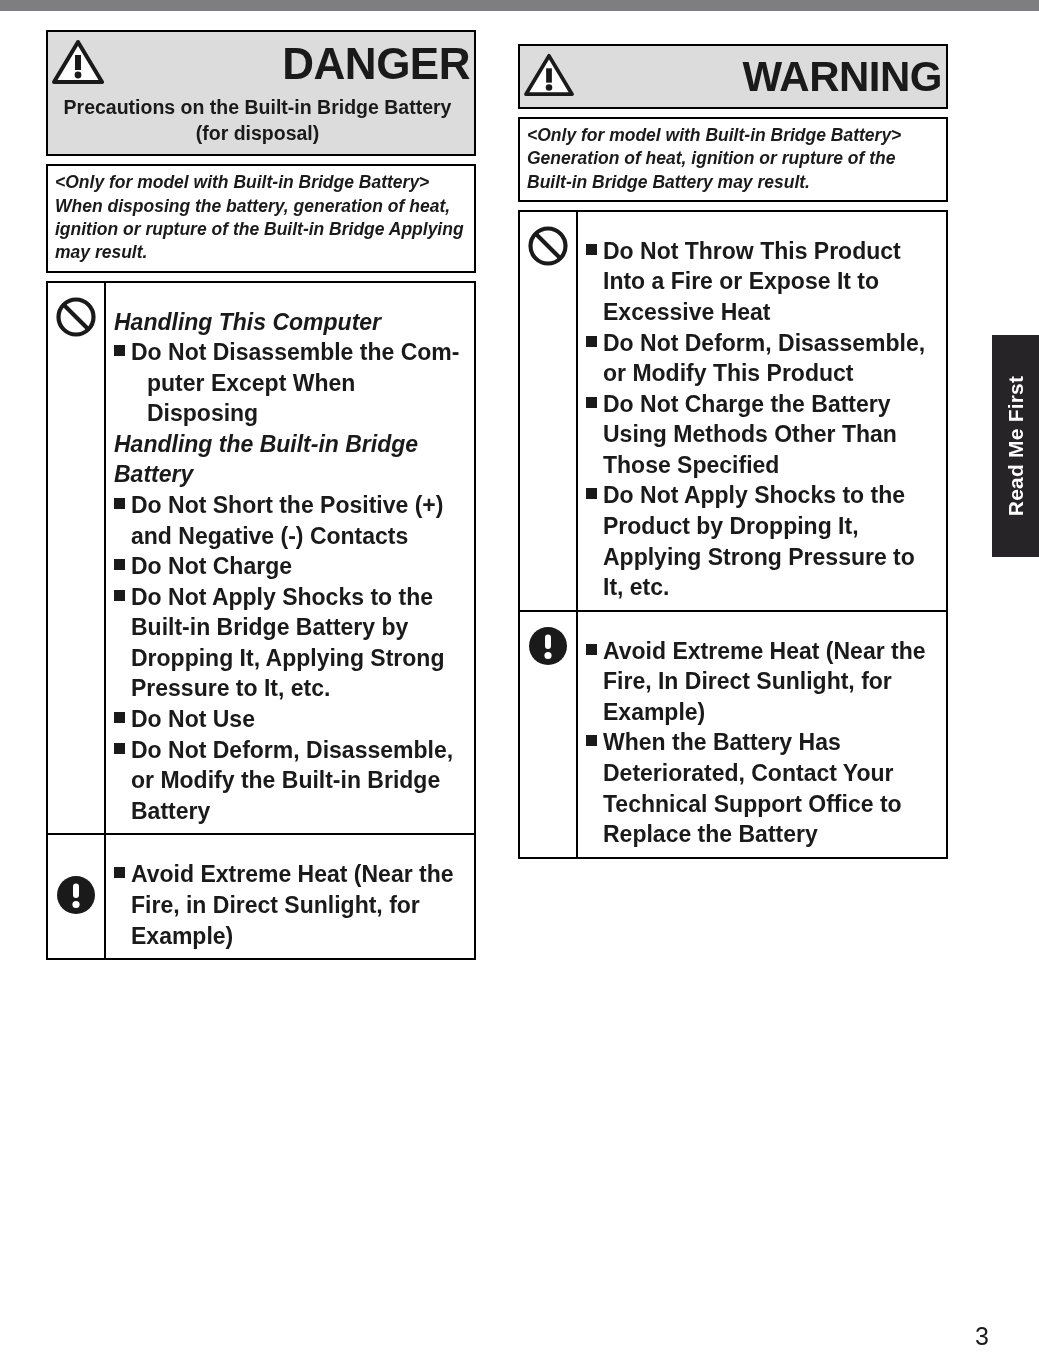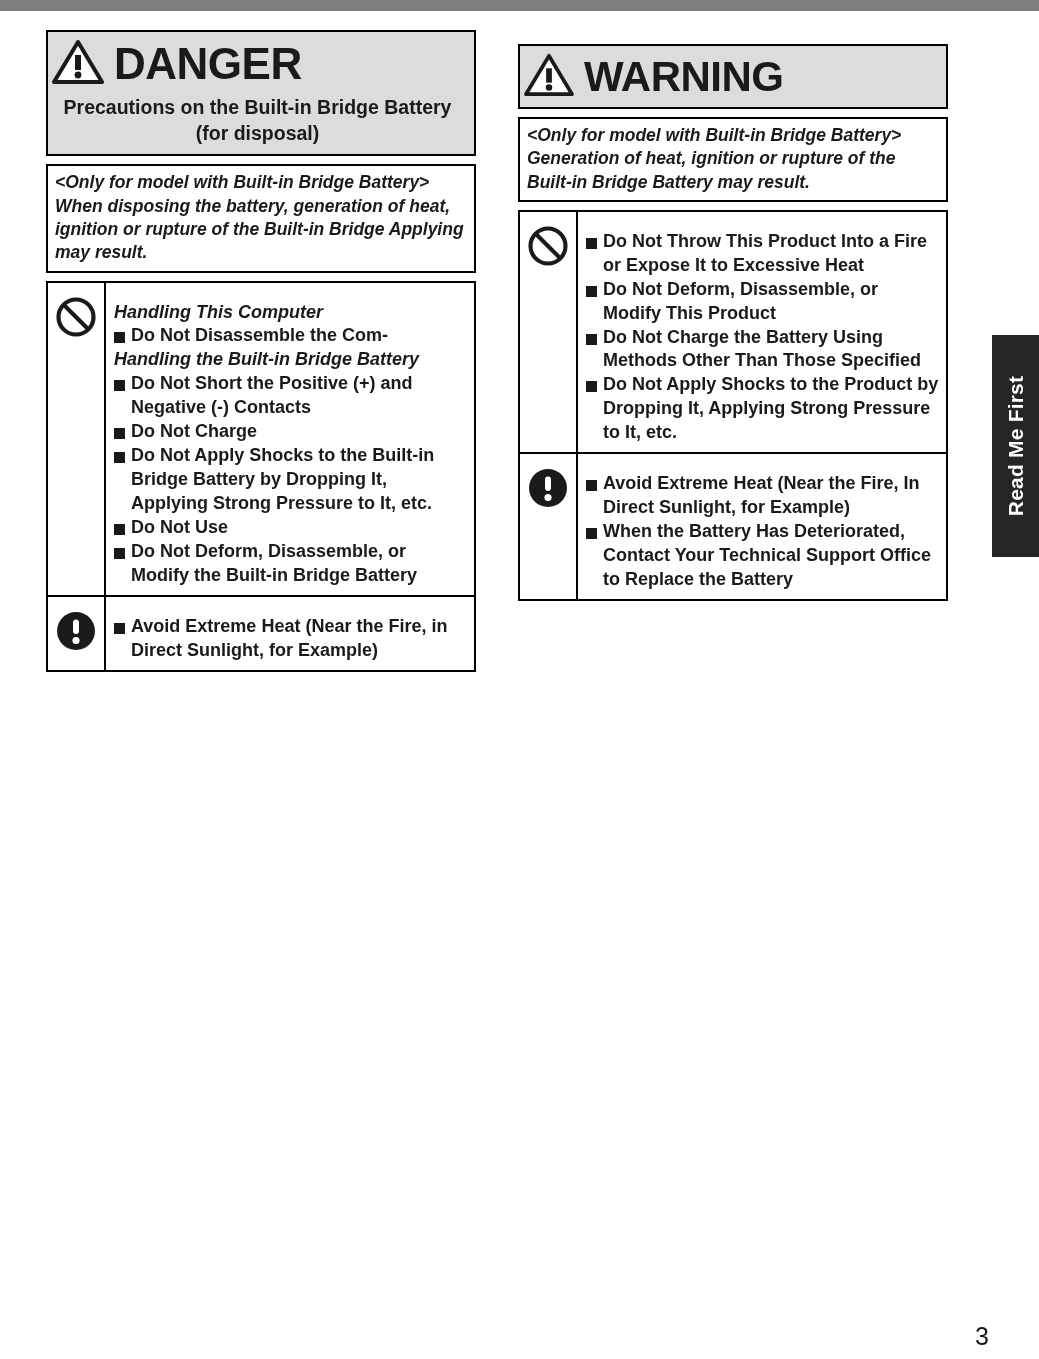--- a/index.html
+++ b/index.html
@@ -37,21 +37,21 @@
   
   .sig-header {
     border: 2px solid #000;
     background: #dcdcdc;
     box-sizing: border-box;
     margin-bottom: 8px;
   }
   .sig-word-row {
     display: flex;
     align-items: center;
-    justify-content: flex-start;
+    justify-content: space-between;
     gap: 10px;
     padding: 7px 4px 6px 4px;
   }
   .sig-word {
     font-size: 44px;
     font-weight: bold;
     letter-spacing: -0.5px;
     line-height: 1;
     color: #1a1a1a;
   }
@@ -97,23 +97,23 @@
     justify-content: center;
     padding-top: 13px;
     box-sizing: border-box;
   }
   .icon-row.center-icon .icon-cell {
     align-items: center;
     padding-top: 0;
   }
   .text-cell {
     flex: 1 1 auto;
-    padding: 18px 6px 7px 8px;
-    box-sizing: border-box;
-    font-size: 18px;
+    padding: 24px 6px 7px 8px;
+    box-sizing: border-box;
+    font-size: 23px;
     font-weight: bold;
     line-height: 1.33;
   }
 
   .plain-line { margin: 0; font-style: italic; }
 
   ul.bullets {
     list-style: none;
     margin: 0;
     padding: 0;
@@ -203,20 +203,21 @@
             <circle cx="21" cy="21" r="17.5" fill="none" stroke="#1a1a1a" stroke-width="4.2"></circle>
             <line x1="9.2" y1="9.2" x2="32.8" y2="32.8" stroke="#1a1a1a" stroke-width="4.2"></line>
           </svg>
         </span>
       </div>
       <div class="text-cell">
         <p class="plain-line">Handling This Computer</p>
         <ul class="bullets">
           <li>
             <span>Do Not Disassemble the Com-</span>
+            <span class="indent-cont">puter Except When Disposing</span>
           </li>
         </ul>
         <p class="plain-line">Handling the Built-in Bridge Battery</p>
         <ul class="bullets">
           <li><span>Do Not Short the Positive (+) and Negative (-) Contacts</span></li>
           <li><span>Do Not Charge</span></li>
           <li><span>Do Not Apply Shocks to the Built-in Bridge Battery by Dropping It, Applying Strong Pressure to It, etc.</span></li>
           <li><span>Do Not Use</span></li>
           <li><span>Do Not Deform, Disassemble, or Modify the Built-in Bridge Battery</span></li>
         </ul>

